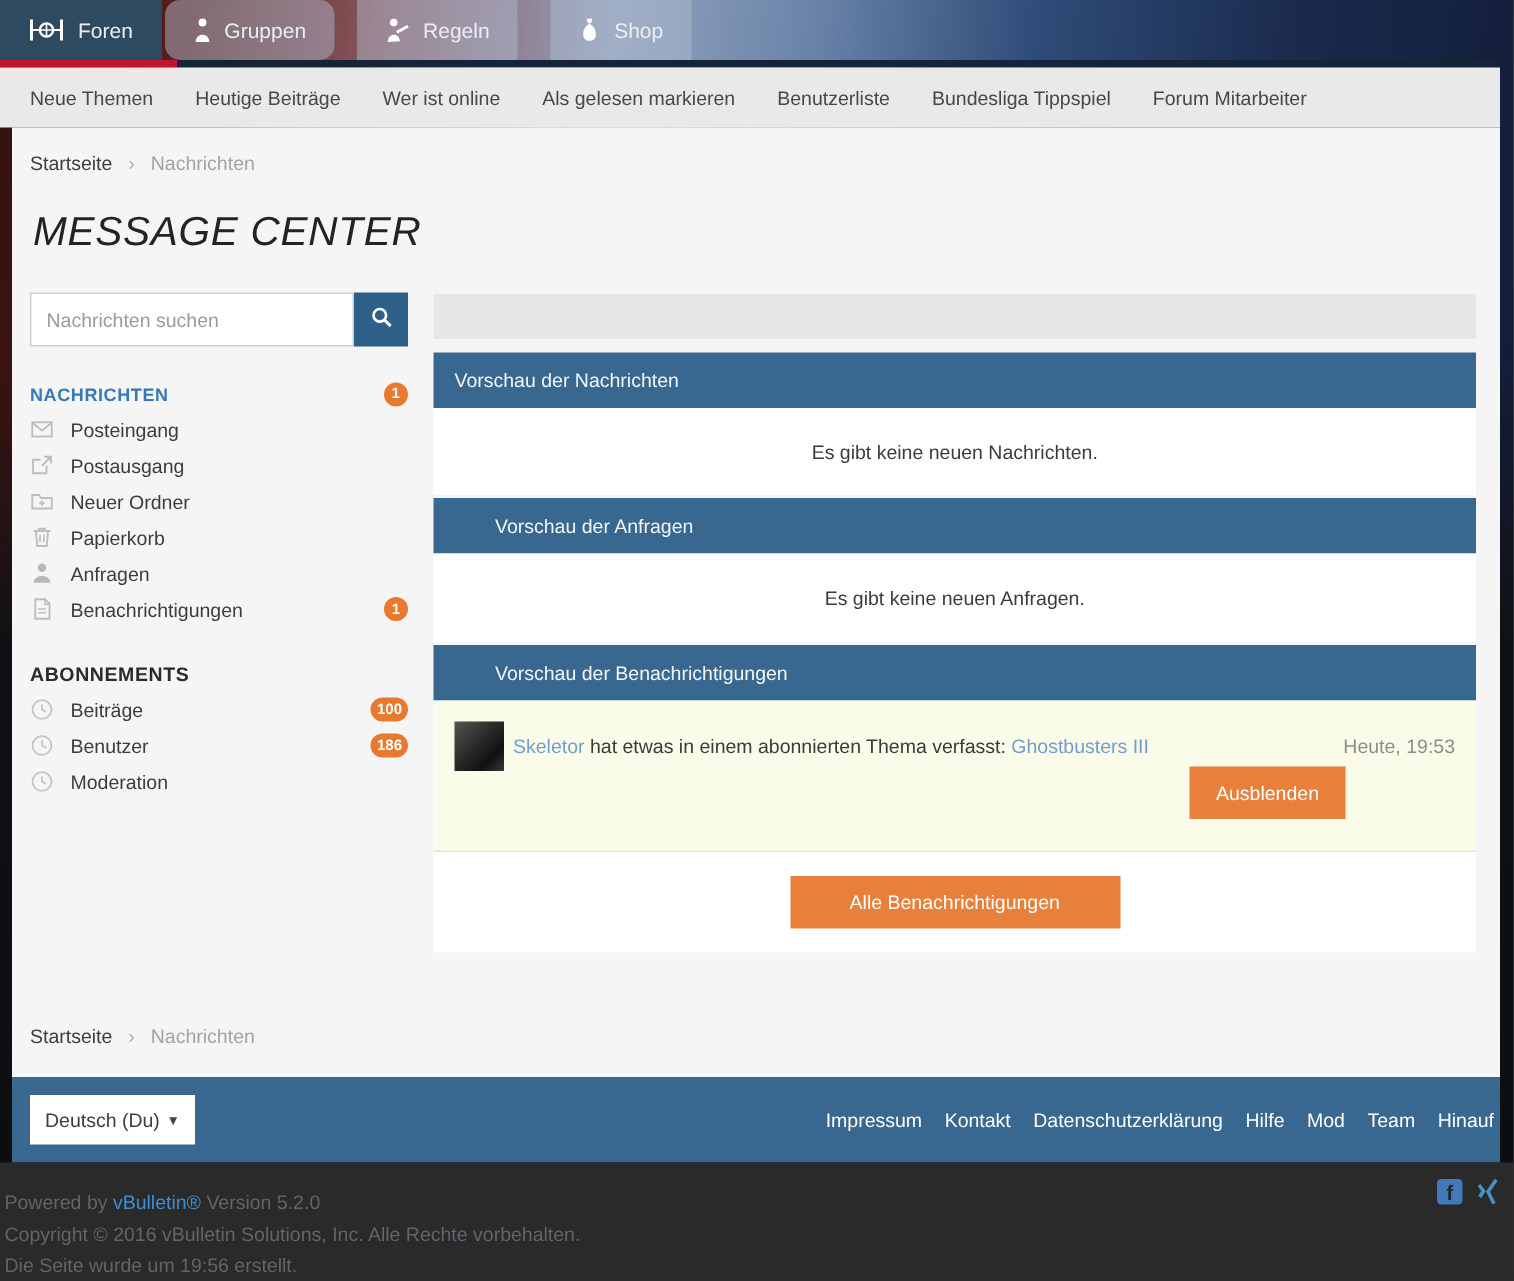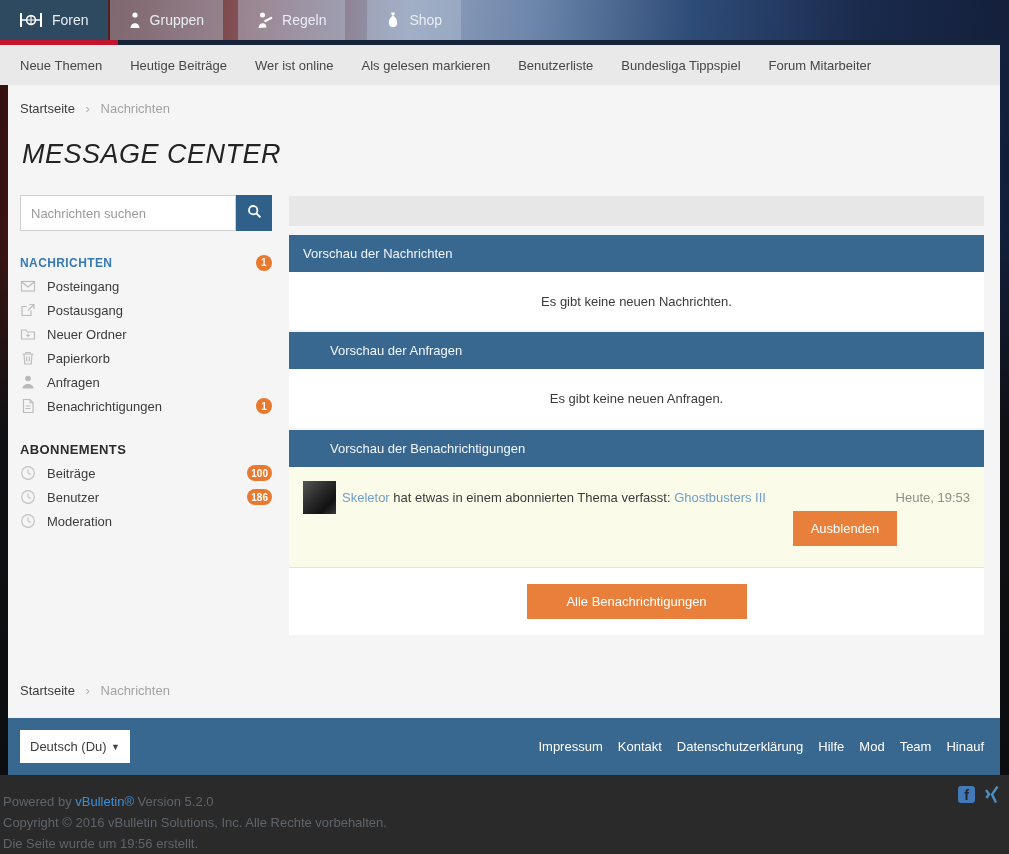--- a/index.html
+++ b/index.html
@@ -8,21 +8,21 @@
     background-image:
       linear-gradient(180deg, rgba(10,11,14,0) 0px, rgba(10,11,14,0) 240px, #101114 430px, #0b0c0e 854px),
       linear-gradient(95deg,#331010 0%,#5a211c 12%,#8a5a60 24%,#93a2bc 38%,#6a84a9 50%,#2e4c78 64%,#1a2a4c 80%,#101a33 100%);}
   
   .tabbar{position:absolute;left:0;top:0;width:1000px;height:40px;display:flex;}
   .tab{display:flex;align-items:center;gap:9px;height:40px;padding:0 19px;
     color:#e9eef4;font-size:14px;cursor:pointer;white-space:nowrap;}
   .tab.active{background:#2d4a61;}
   .tab.ghost{background:rgba(176,189,208,0.48);}
   .tab .ticon{display:flex;align-items:center;}
-  .gap2{margin-left:2px;} .gap15{margin-left:15px;} .gap22{margin-left:22px;}
+  .gap2{margin-left:2px;border-radius:10px;} .gap15{margin-left:15px;} .gap22{margin-left:22px;}
   .underline{position:absolute;left:0;top:40px;width:1000px;height:5px;display:flex;}
   .underline .red{width:118px;height:5px;background:#c1142e;}
   .underline .navy{flex:1;height:5px;background:#16243a;}
   
   .subnav{position:absolute;left:0;top:45px;width:1000px;height:40px;background:#e9e9e9;
     display:flex;align-items:center;gap:28px;padding-left:20px;box-sizing:border-box;
     font-size:13px;color:#474747;}
   .snav{cursor:pointer;white-space:nowrap;}
   
   .container{position:absolute;left:8px;top:85px;width:992px;height:633px;background:#f5f5f5;}
@@ -73,21 +73,21 @@
     border:none;color:#fff;font-size:13px;cursor:pointer;font-family:"Liberation Sans",sans-serif;}
   .panel-foot{background:#fff;height:67px;display:flex;align-items:center;justify-content:center;}
   .all-btn{width:220px;height:35px;background:#e8803c;border:none;color:#fff;font-size:13px;
     cursor:pointer;font-family:"Liberation Sans",sans-serif;}
   
   .footerblue{position:absolute;left:8px;top:718px;width:992px;height:57px;background:#38678f;}
   .lang{position:absolute;left:12px;top:12px;width:110px;height:33px;background:#fff;
     display:flex;align-items:center;justify-content:space-between;padding:0 10px;
     box-sizing:border-box;font-size:13px;color:#3c3c3c;cursor:pointer;}
   .lang .arr{font-size:9px;color:#444;}
-  .flinks{position:absolute;right:16px;top:0;height:57px;display:flex;align-items:center;
+  .flinks{position:absolute;right:4px;top:0;height:57px;display:flex;align-items:center;
     gap:15px;font-size:13px;color:#fff;}
   .flink{cursor:pointer;white-space:nowrap;}
   
   .footerdark{position:absolute;left:0;top:775px;width:1009px;height:79px;background:#2a2a2a;
     box-sizing:border-box;padding:16px 0 0 3px;font-size:13px;line-height:21px;color:#5f656b;}
   .footerdark .vb-link{color:#3f8ed5;cursor:pointer;}
   .social{position:absolute;top:11px;right:8px;display:flex;gap:8px;align-items:center;}
   .fb{width:17px;height:17px;background:#4479b8;border-radius:3px;color:#22262b;font-weight:bold;
     font-size:14px;line-height:19px;text-align:center;cursor:pointer;overflow:hidden;}
   .xing{cursor:pointer;display:flex;align-items:center;}

